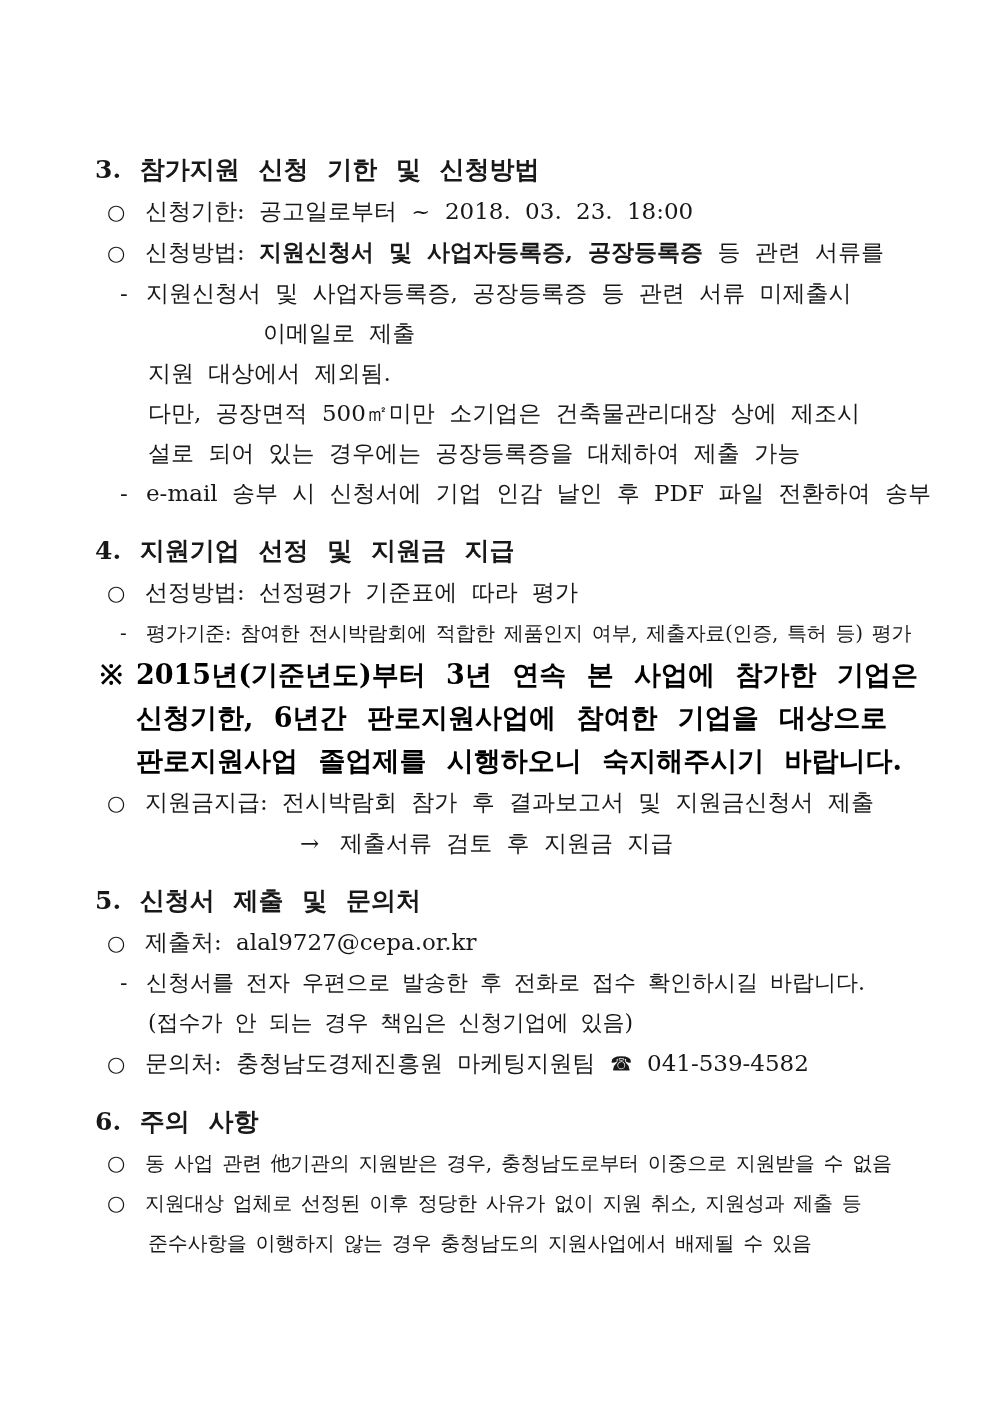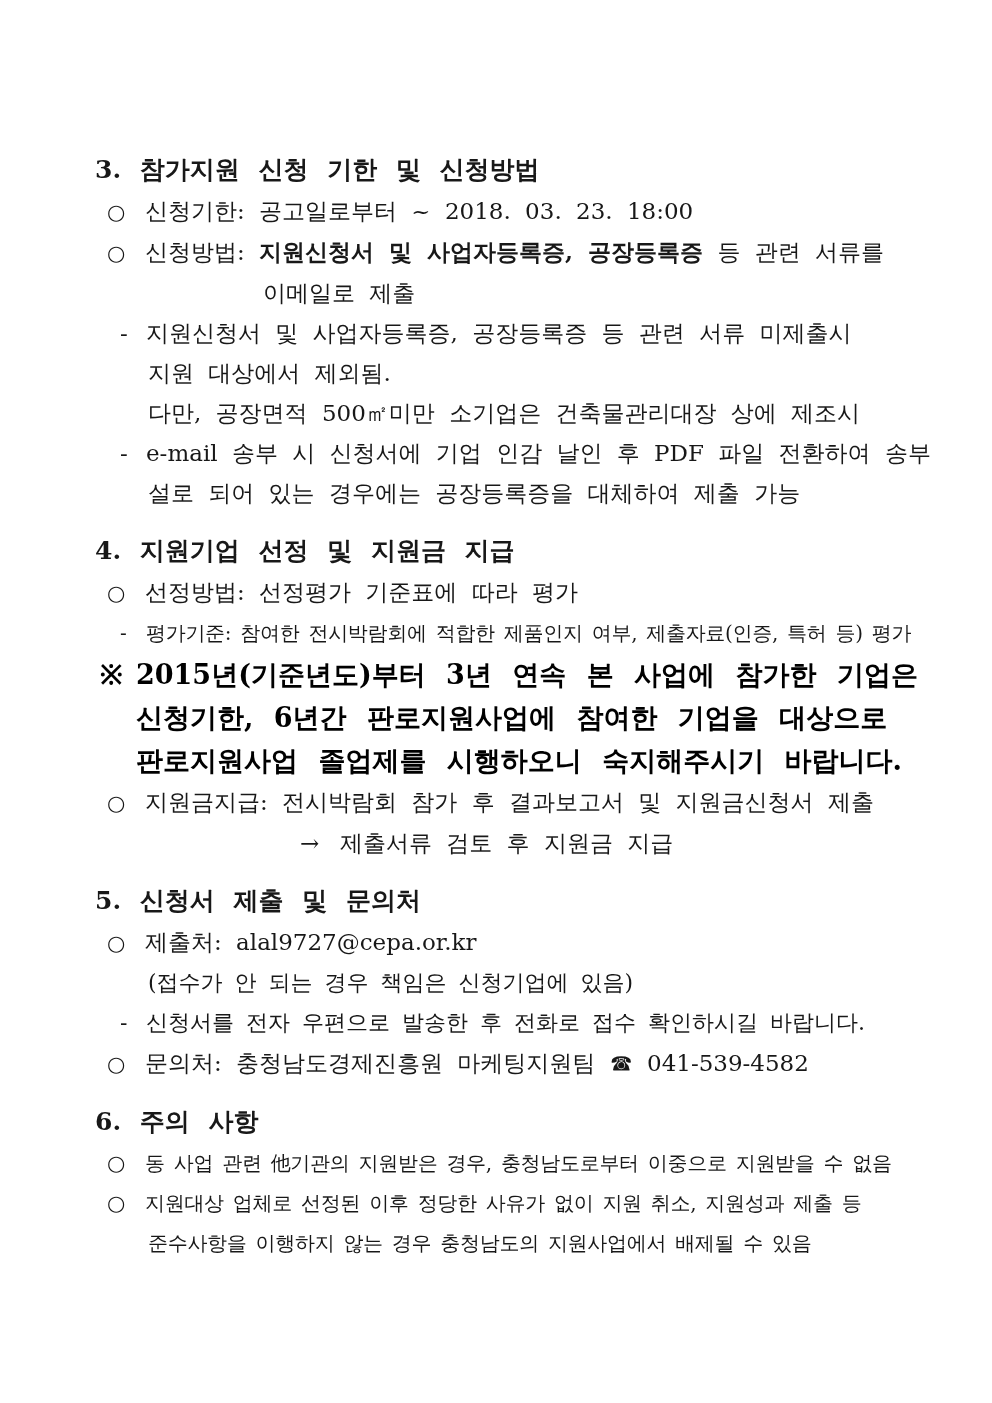--- a/index.html
+++ b/index.html
@@ -70,32 +70,32 @@
     <div class="line heading">3. 참가지원 신청 기한 및 신청방법</div>
 
     <div class="line o-item">
       <span class="marker">○</span><span>신청기한: 공고일로부터 ~ 2018. 03. 23. 18:00</span>
     </div>
 
     <div class="line o-item">
       <span class="marker">○</span><span>신청방법: </span><b>지원신청서 및 사업자등록증, 공장등록증</b><span> 등 관련 서류를</span>
     </div>
 
-    <div class="line cont-o">이메일로 제출</div>
-
     <div class="line dash-item">
       <span class="marker">-</span><span>지원신청서 및 사업자등록증, 공장등록증 등 관련 서류 미제출시</span>
     </div>
+
+    <div class="line cont-o">이메일로 제출</div>
     <div class="line cont">지원 대상에서 제외됨.</div>
     <div class="line cont">다만, 공장면적 500㎡미만 소기업은 건축물관리대장 상에 제조시</div>
+    <div class="line cont">설로 되어 있는 경우에는 공장등록증을 대체하여 제출 가능</div>
+
     <div class="line dash-item">
       <span class="marker">-</span><span>e-mail 송부 시 신청서에 기업 인감 날인 후 PDF 파일 전환하여 송부</span>
     </div>
-
-    <div class="line cont">설로 되어 있는 경우에는 공장등록증을 대체하여 제출 가능</div>
   </section>
 
   <section>
     <div class="line heading">4. 지원기업 선정 및 지원금 지급</div>
 
     <div class="line o-item">
       <span class="marker">○</span><span>선정방법: 선정평가 기준표에 따라 평가</span>
     </div>
 
     <div class="line dash-item condensed">
@@ -116,24 +116,24 @@
     </div>
   </section>
 
   <section>
     <div class="line heading">5. 신청서 제출 및 문의처</div>
 
     <div class="line o-item">
       <span class="marker">○</span><span>제출처: alal9727@cepa.or.kr</span>
     </div>
 
-    <div class="line cont semi">(접수가 안 되는 경우 책임은 신청기업에 있음)</div>
     <div class="line dash-item semi">
       <span class="marker">-</span><span>신청서를 전자 우편으로 발송한 후 전화로 접수 확인하시길 바랍니다.</span>
     </div>
+    <div class="line cont semi">(접수가 안 되는 경우 책임은 신청기업에 있음)</div>
 
     <div class="line o-item">
       <span class="marker">○</span><span>문의처: 충청남도경제진흥원 마케팅지원팀 ☎ 041-539-4582</span>
     </div>
   </section>
 
   <section>
     <div class="line heading">6. 주의 사항</div>
 
     <div class="line o-item condensed">

